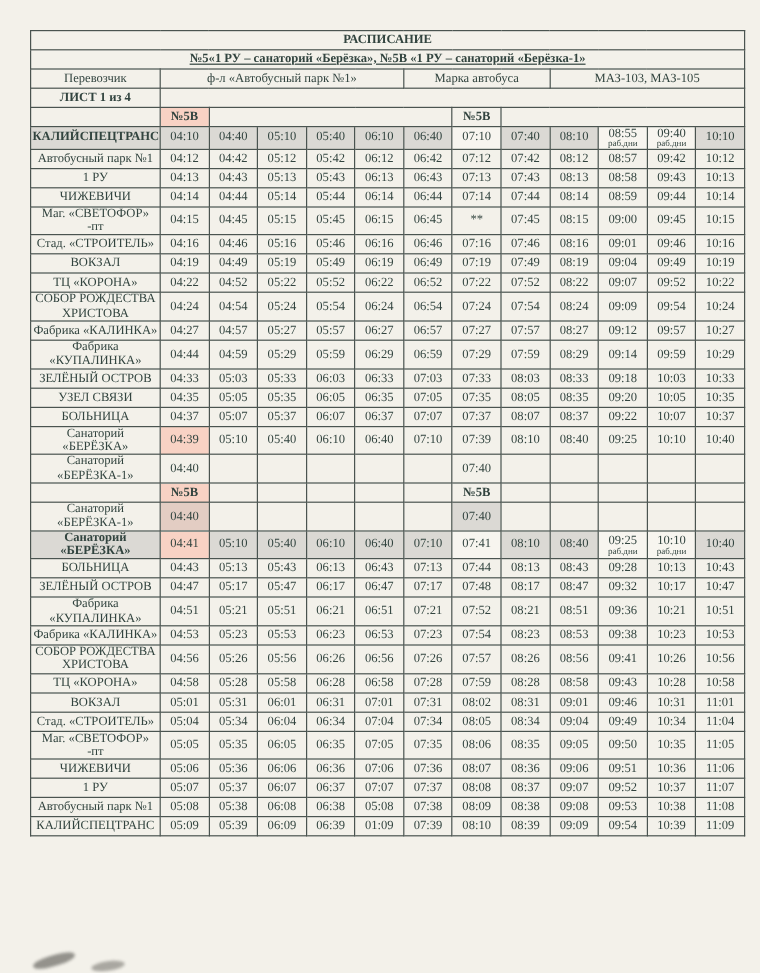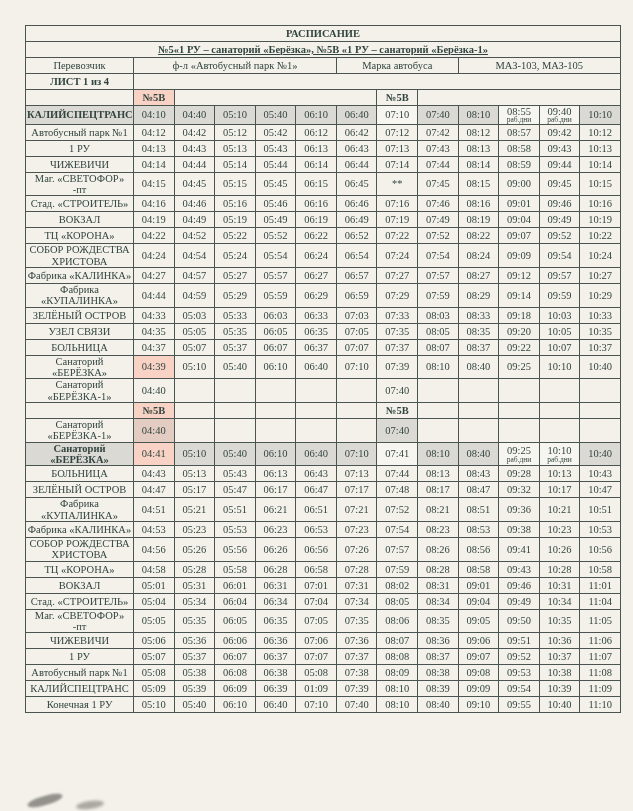--- a/index.html
+++ b/index.html
@@ -584,32 +584,17 @@
           <td>06:39</td>
           <td>01:09</td>
           <td>07:39</td>
           <td>08:10</td>
           <td>08:39</td>
           <td>09:09</td>
           <td>09:54</td>
           <td>10:39</td>
           <td>11:09</td>
         </tr>
-        <tr>
-          <td class="label">Конечная 1 РУ</td>
-          <td>05:10</td>
-          <td>05:40</td>
-          <td>06:10</td>
-          <td>06:40</td>
-          <td>07:10</td>
-          <td>07:40</td>
-          <td>08:10</td>
-          <td>08:40</td>
-          <td>09:10</td>
-          <td>09:55</td>
-          <td>10:40</td>
-          <td>11:10</td>
-        </tr>
       </tbody>
   </table>
   <div class="smudge s1"></div>
   <div class="smudge s2"></div>
 </div>
 
 </body></html>

